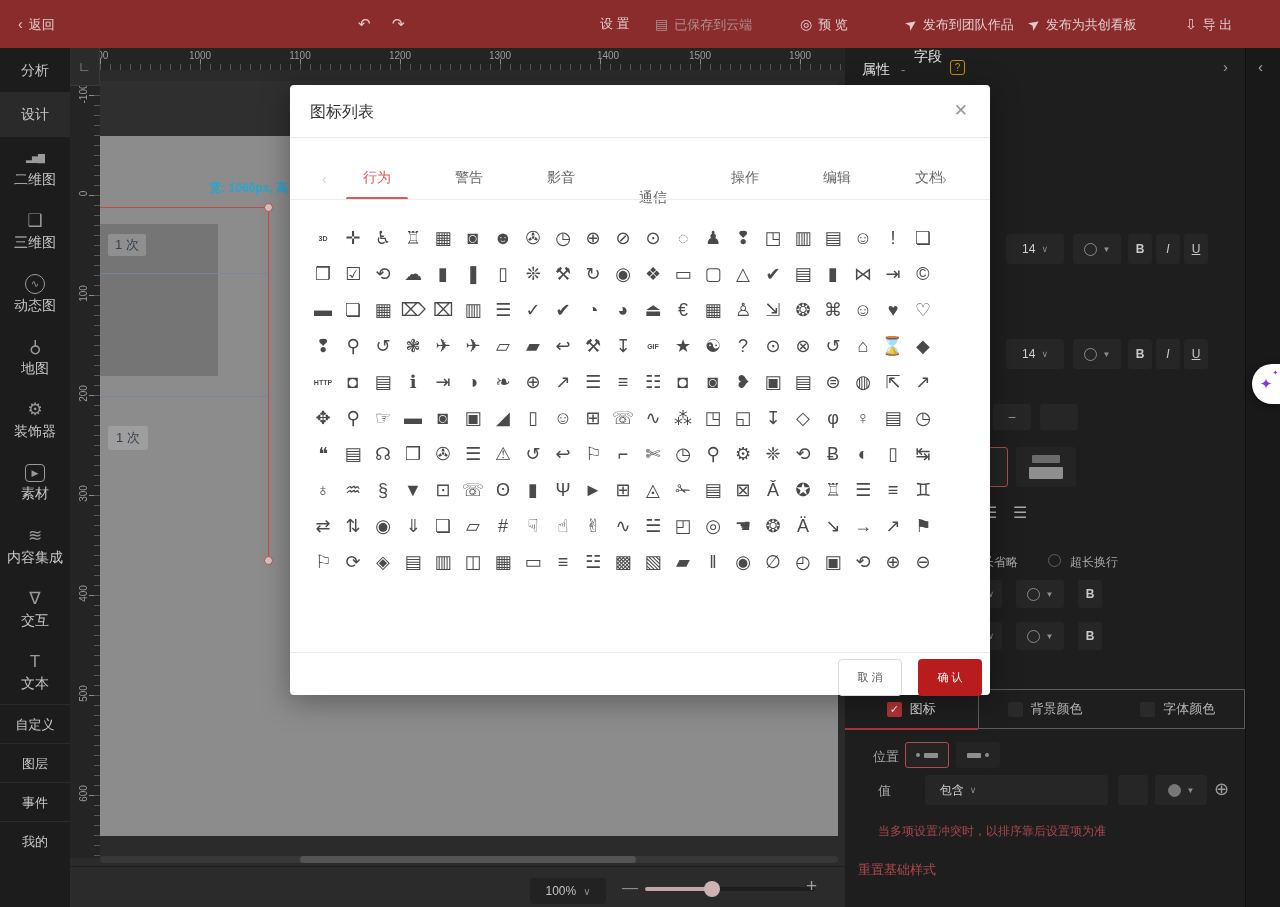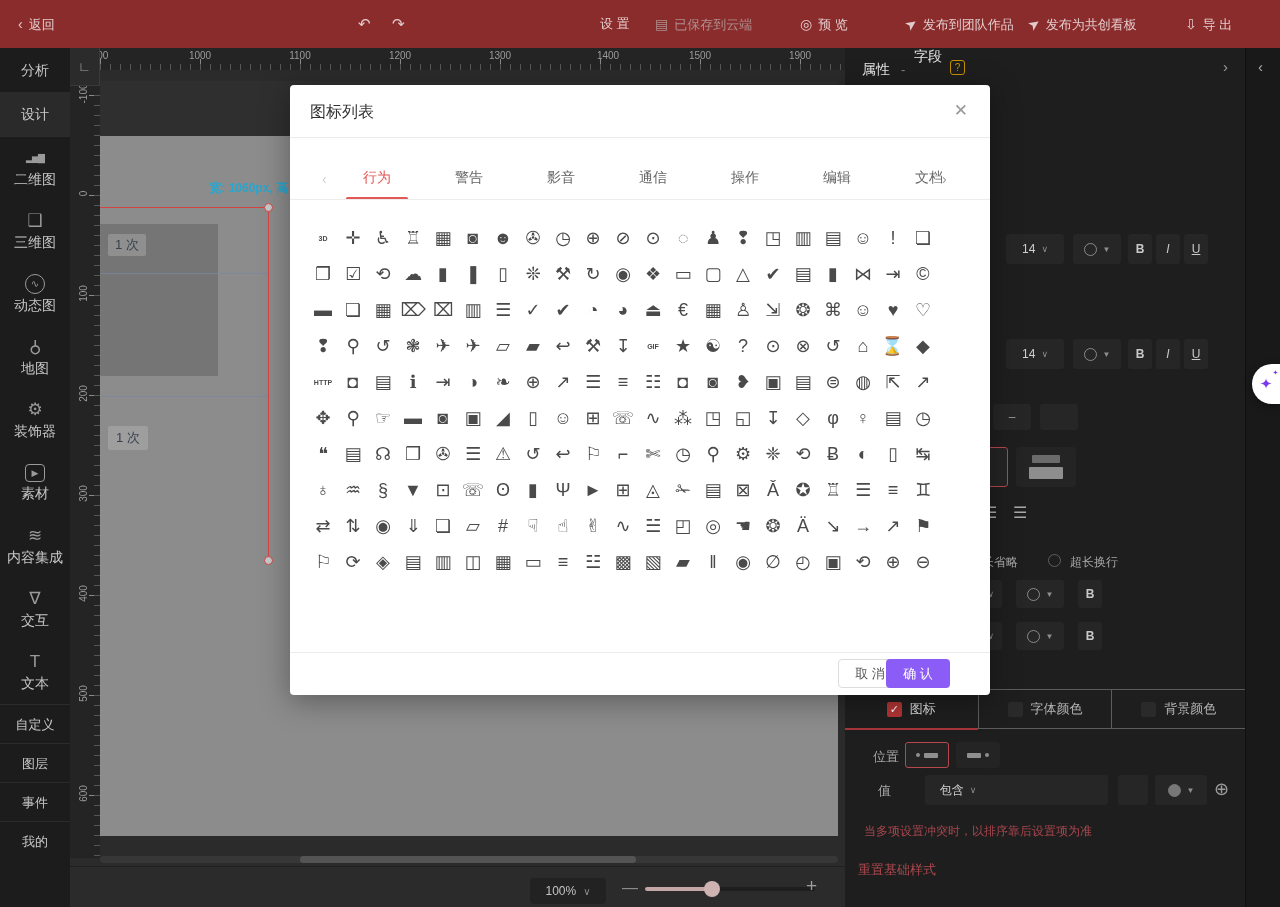--- a/index.html
+++ b/index.html
@@ -110,24 +110,24 @@
 .m-chev{position:absolute;top:6px;font-size:14px;cursor:pointer}
 .m-tab{position:absolute;top:4px;width:60px;text-align:center;font-size:14px;color:#666;cursor:pointer}
 .m-tab.active{color:#E25855}
 .m-underline{position:absolute;left:56px;top:112px;width:62px;height:3px;background:#E25855;border-radius:2px}
 .m-tabdiv{position:absolute;left:0;top:114px;width:100%;height:1px;background:#ECECEC}
 .m-grid{position:absolute;left:18px;top:135px;width:632px}
 .g-row{display:flex;height:36px}
 .g-cell{width:30px;height:36px;display:flex;align-items:center;justify-content:center;font-size:18px;color:#4A4A4A;cursor:pointer}
 .g-cell.tiny{font-size:7px;font-weight:bold;letter-spacing:0}
 .m-fdiv{position:absolute;left:0;top:567px;width:100%;height:1px;background:#EBEBEB}
-.m-btn{position:absolute;top:574px;width:64px;height:29px;border-radius:4px;font-size:13px;
+.m-btn{position:absolute;top:574px;width:64px;height:37px;border-radius:4px;font-size:11px;
   display:flex;align-items:center;justify-content:center;cursor:pointer}
 .m-cancel{left:548px;background:#fff;border:1px solid #DCDCDC;color:#555}
-.m-confirm{left:596px;background:#8b5cf6;color:#fff}
+.m-confirm{left:628px;background:#b91c1c;color:#fff}
 </style>
 </head>
 <body>
 
 <div class="stage">
 
   <div class="abs artboard"></div>
   <div class="abs art-dark"></div>
   <div class="abs size-label">宽: 1060px, 高</div>
   <div class="abs sel-top"></div>
@@ -309,27 +309,27 @@
       </div>
     <div class="ctrl" style="left:233px;top:574px;width:24px;height:28px">
         <span class="fmt">B</span>
       </div>
 
     <div class="tabstrip">
       <div class="tscell active">
         <span class="cbx on">✓</span>
         <span>图标</span>
       </div>
+      <div class="tscell" style="border-right:none">
+        <span class="cbx"></span>
+        <span>背景颜色</span>
+      </div>
       <div class="tscell">
         <span class="cbx"></span>
         <span>字体颜色</span>
-      </div>
-      <div class="tscell" style="border-right:none">
-        <span class="cbx"></span>
-        <span>背景颜色</span>
       </div>
     </div>
 
     <div class="rp-txt" style="left:28px;top:700px;font-size:13px">位置</div>
     <div class="tgl sel" style="left:60px;top:694px">
         <span class="dot"></span>
         <span class="bar"></span>
       </div>
     <div class="tgl" style="left:111px;top:694px">
         <span class="bar"></span>
@@ -342,21 +342,21 @@
         <span class="car">∨</span>
       </div>
     <div class="ctrl" style="left:143px;top:727px;width:120px;height:30px"></div>
     <div class="ctrl" style="left:273px;top:727px;width:30px;height:30px"></div>
     <div class="ctrl" style="left:310px;top:727px;width:52px;height:30px">
         <span class="circ-sw" style="background:#777;border-color:#777"></span>
         <span class="car" style="font-size:8px">▼</span>
       </div>
     <div class="rp-abs" style="left:369px;top:730px;color:#9A9A9A;font-size:18px;cursor:pointer">⊕</div>
 
-    <div class="warn" style="left:19px;top:775px">当多项设置冲突时，以排序靠后设置项为准</div>
+    <div class="warn" style="left:33px;top:775px">当多项设置冲突时，以排序靠后设置项为准</div>
     <div class="reset" style="left:13px;top:813px">重置基础样式</div>
   </div>
 
   <div class="abs farstrip">
     <div style="position:absolute;left:12px;top:10px;color:#AAA;font-size:15px;cursor:pointer">‹</div>
   </div>
   <div class="abs ai-pill">
       <span class="sp">✦</span>
     </div>
 
@@ -375,21 +375,21 @@
   <div class="abs modal">
     <div class="m-title">图标列表</div>
     <div class="m-close">✕</div>
     <div class="m-hdiv"></div>
     <div class="m-tabs" id="modal-tabs">
       <div class="m-chev" style="left:32px;color:#D0D0D0">‹</div>
       <div class="m-chev" style="left:652px;color:#999">›</div>
     <div class="m-tab active" style="left: 57px;">行为</div>
         <div class="m-tab" style="left: 149px;">警告</div>
         <div class="m-tab" style="left: 241px;">影音</div>
-        <div class="m-tab" style="left: 333px;">通信</div>
+        <div class="m-tab" style="left: 333px; margin-top: 20px;">通信</div>
         <div class="m-tab" style="left: 425px;">操作</div>
         <div class="m-tab" style="left: 517px;">编辑</div>
         <div class="m-tab" style="left: 609px;">文档</div>
       </div>
     <div class="m-underline"></div>
     <div class="m-tabdiv"></div>
     <div class="m-grid" id="icon-grid">
         <div class="g-row">
           <div class="g-cell tiny">3D</div>
           <div class="g-cell">✛</div>

